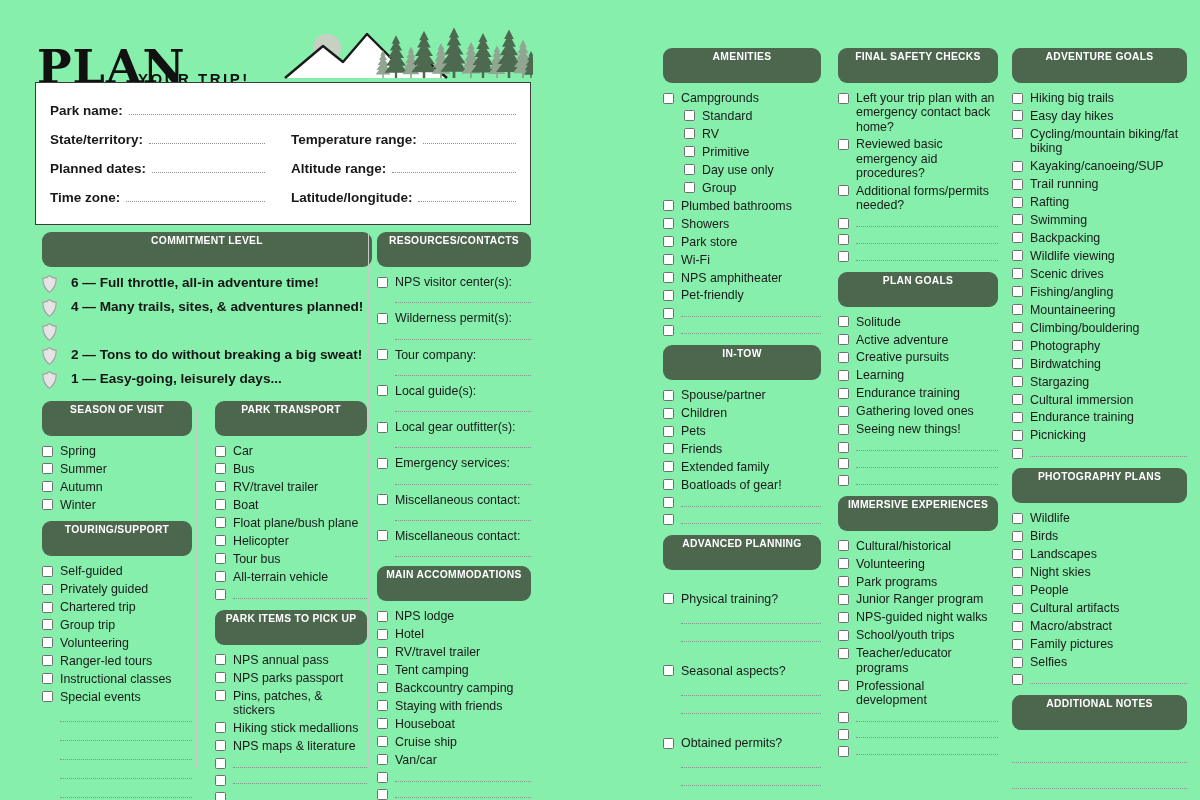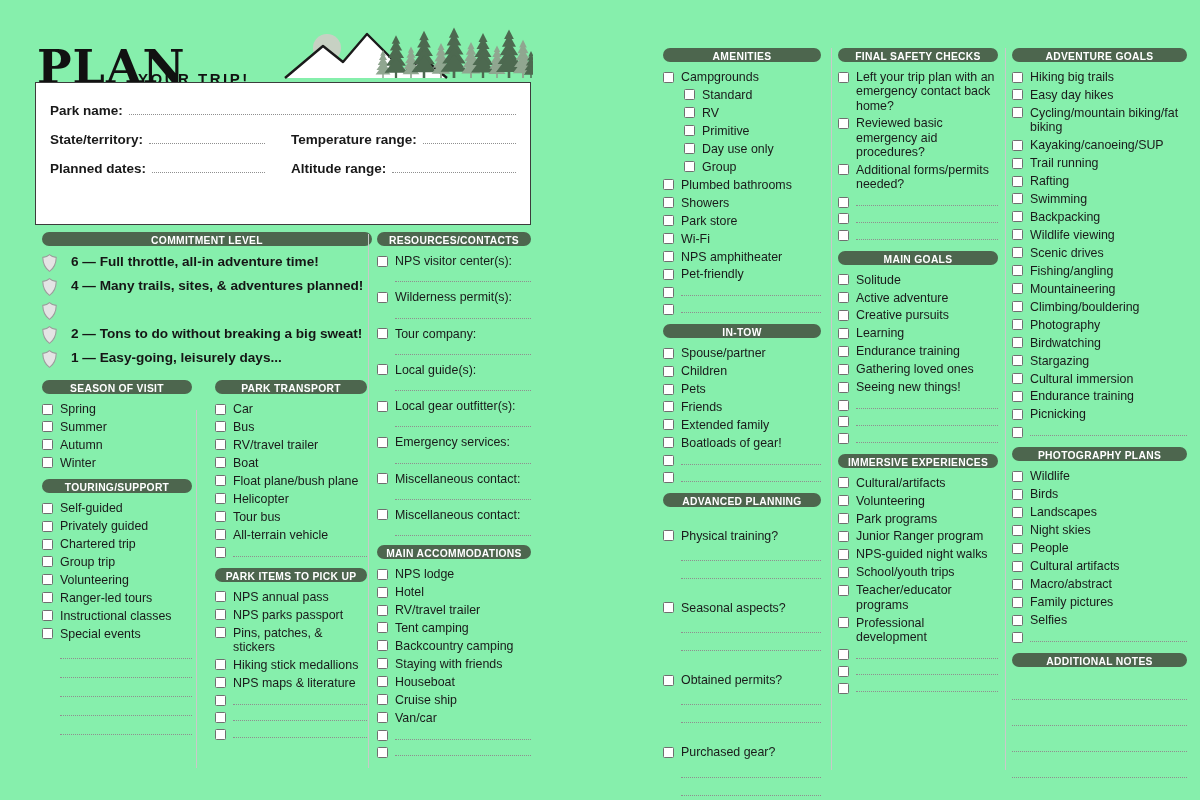--- a/index.html
+++ b/index.html
@@ -22,21 +22,21 @@
   .trow { position:absolute; left:14px; right:14px; display:flex; gap:26px; }
   .tfield { display:flex; flex:1; align-items:flex-end; }
   .tfield.narrow { flex:0 0 215px; }
   .tlabel { font-weight:700; font-size:13.5px; white-space:nowrap; }
   .fline { flex:1; border-bottom:1.6px dotted #8f8f8f; margin:0 0 3px 6px; height:12px; }
 
   
   .col { position:absolute; }
   .sec + .sec { margin-top:9px; }
   .pill { background:var(--green,#4d664e); color:#fff; border-radius:9px; text-align:center;
-          font-weight:700; font-size:10.3px; letter-spacing:.3px; padding:3px 2px 0;
+          font-weight:700; font-size:10.3px; letter-spacing:.3px; padding:3px 2px 21px;
           margin-bottom:8px; white-space:nowrap; }
 
   
   .item { display:flex; gap:7px; margin-bottom:3.7px; align-items:flex-start; }
   .item.indent { margin-left:21px; }
   .cb { width:11px; height:11px; border:1.6px solid #6f6f6f; border-radius:1.5px;
         background:#fff; flex:none; margin-top:1.5px; }
   .lbl { font-size:12.4px; line-height:1.15; color:#1a1a1a; }
   .dotfill { flex:1; border-bottom:1.6px dotted #8f8f8f; margin-bottom:2px; height:11px; }
   .afterline { border-bottom:1.6px dotted #8f8f8f; height:14px; margin:0 0 7px 18px; }
@@ -120,20 +120,30 @@
     <div class="trow" style="top:78px;">
       <div class="tfield narrow">
         <span class="tlabel">Planned dates:</span>
         <span class="fline"></span>
       </div>
       <div class="tfield">
         <span class="tlabel">Altitude range:</span>
         <span class="fline"></span>
       </div>
     </div>
+    <div class="trow" style="top:107px;">
+      <div class="tfield narrow">
+        <span class="tlabel">Time zone:</span>
+        <span class="fline"></span>
+      </div>
+      <div class="tfield">
+        <span class="tlabel">Latitude/longitude:</span>
+        <span class="fline"></span>
+      </div>
+    </div>
   </div>
 
   <div class="col" style="left:42px; top:232px; width:330px;">
     <section class="sec">
       <div class="pill">COMMITMENT LEVEL</div>
       <div data-items="commitment_level">
           <div class="clevel">
             <svg class="shield" viewBox="0 0 16 19">
               <path d="M8 .6C9.8 2.4 12.3 3.4 15.2 3.5 15 9.5 13 15 8 18.4 3 15 1 9.5 .8 3.5 3.7 3.4 6.2 2.4 8 .6Z"></path>
             </svg>
@@ -565,21 +575,21 @@
             <span class="cb"></span>
             <span class="dotfill"></span>
           </div>
           <div class="item">
             <span class="cb"></span>
             <span class="dotfill"></span>
           </div>
         </div>
     </section>
     <section class="sec">
-      <div class="pill">MAIN GOALS</div>
+      <div class="pill">PLAN GOALS</div>
       <div data-items="main_goals">
           <div class="item">
             <span class="cb"></span>
             <span class="lbl">Solitude</span>
           </div>
           <div class="item">
             <span class="cb"></span>
             <span class="lbl">Active adventure</span>
           </div>
           <div class="item">
@@ -614,21 +624,21 @@
             <span class="cb"></span>
             <span class="dotfill"></span>
           </div>
         </div>
     </section>
     <section class="sec">
       <div class="pill">IMMERSIVE EXPERIENCES</div>
       <div data-items="immersive_experiences">
           <div class="item">
             <span class="cb"></span>
-            <span class="lbl">Cultural/artifacts</span>
+            <span class="lbl">Cultural/historical</span>
           </div>
           <div class="item">
             <span class="cb"></span>
             <span class="lbl">Volunteering</span>
           </div>
           <div class="item">
             <span class="cb"></span>
             <span class="lbl">Park programs</span>
           </div>
           <div class="item">

